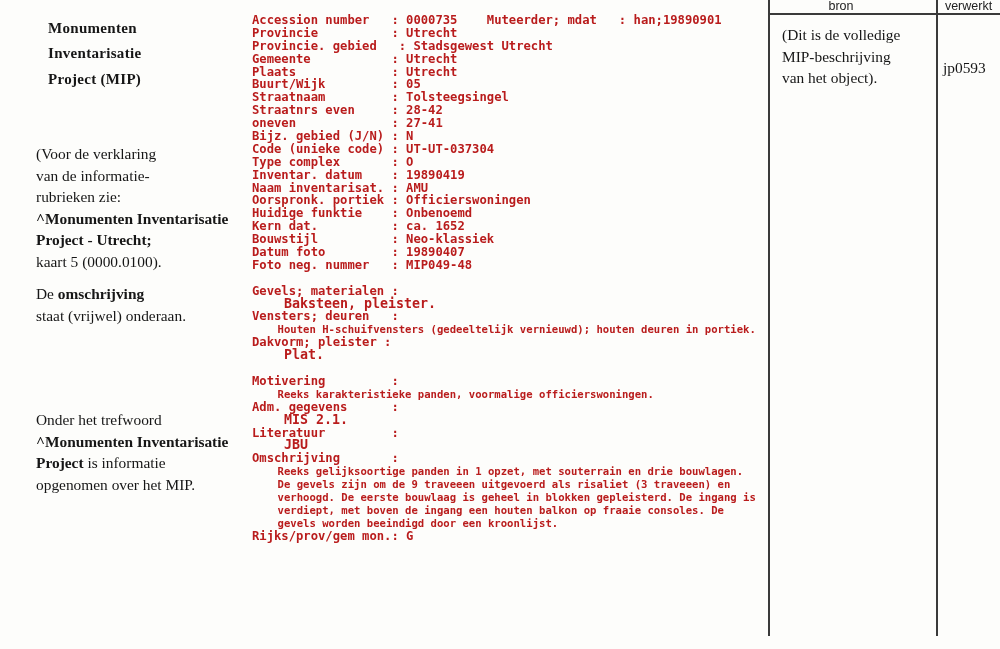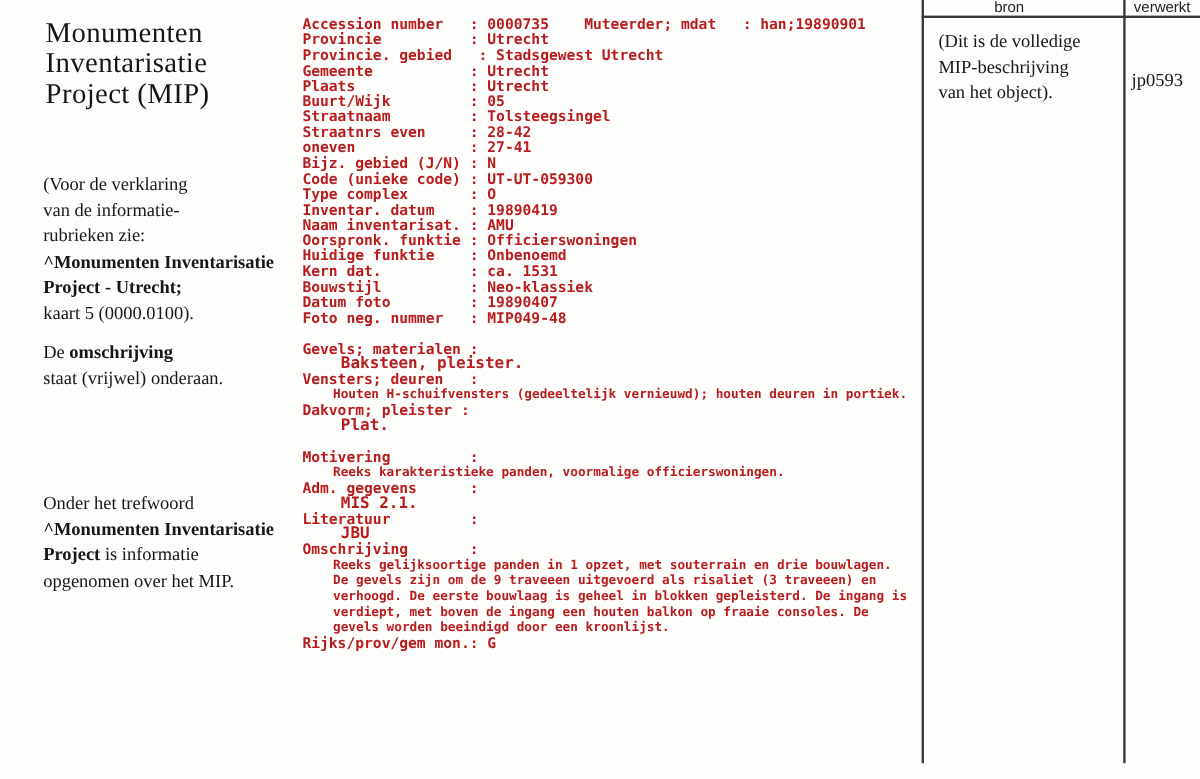--- a/index.html
+++ b/index.html
@@ -1,22 +1,22 @@
 <!DOCTYPE html>
 <html><head>
 <meta charset="utf-8">
 <style>
   * { margin:0; padding:0; box-sizing:border-box; }
   html,body { width:1000px; height:649px; }
   body { position:relative; background:#fdfdfb; overflow:hidden; }
 
   .serif { font-family:"Liberation Serif", serif; color:#161616; }
 
-  #doc-title { position:absolute; left:38px; top:16px;
-    font-size:24px; line-height:25.4px; letter-spacing:0.3px; }
+  #doc-title { position:absolute; left:48px; top:16px;
+    font-size:15px; line-height:25.4px; letter-spacing:0.3px;font-weight:bold; }
 
   .note { position:absolute; left:36px; font-size:15.4px; line-height:21.6px; }
   .note .b { font-weight:bold;text-align:right; }
 
   #record { position:absolute; left:252px; top:14px; }
   .rl { font-family:"DejaVu Sans Mono", monospace; font-weight:bold;
     font-size:12.2px; line-height:12.9px; height:12.9px;
     white-space:pre; color:#b91c1c; }
   .rl.c { font-size:10.6px; }   
   .rl.p { font-size:13.3px; }   
@@ -70,27 +70,27 @@
     <div class="rl">Accession number   : 0000735    Muteerder; mdat   : han;19890901</div>
     <div class="rl">Provincie          : Utrecht</div>
     <div class="rl">Provincie. gebied   : Stadsgewest Utrecht</div>
     <div class="rl">Gemeente           : Utrecht</div>
     <div class="rl">Plaats             : Utrecht</div>
     <div class="rl">Buurt/Wijk         : 05</div>
     <div class="rl">Straatnaam         : Tolsteegsingel</div>
     <div class="rl">Straatnrs even     : 28-42</div>
     <div class="rl">oneven             : 27-41</div>
     <div class="rl">Bijz. gebied (J/N) : N</div>
-    <div class="rl">Code (unieke code) : UT-UT-059300</div>
+    <div class="rl">Code (unieke code) : UT-UT-037304</div>
     <div class="rl">Type complex       : O</div>
     <div class="rl">Inventar. datum    : 19890419</div>
     <div class="rl">Naam inventarisat. : AMU</div>
-    <div class="rl">Oorspronk. funktie : Officierswoningen</div>
+    <div class="rl">Oorspronk. portiek : Officierswoningen</div>
     <div class="rl">Huidige funktie    : Onbenoemd</div>
-    <div class="rl">Kern dat.          : ca. 1531</div>
+    <div class="rl">Kern dat.          : ca. 1652</div>
     <div class="rl">Bouwstijl          : Neo-klassiek</div>
     <div class="rl">Datum foto         : 19890407</div>
     <div class="rl">Foto neg. nummer   : MIP049-48</div>
     <div class="rl">&nbsp;</div>
     <div class="rl">Gevels; materialen :</div>
     <div class="rl p">    Baksteen, pleister.</div>
     <div class="rl">Vensters; deuren   :</div>
     <div class="rl c">    Houten H-schuifvensters (gedeeltelijk vernieuwd); houten deuren in portiek.</div>
     <div class="rl">Dakvorm; pleister :</div>
     <div class="rl p">    Plat.</div>

